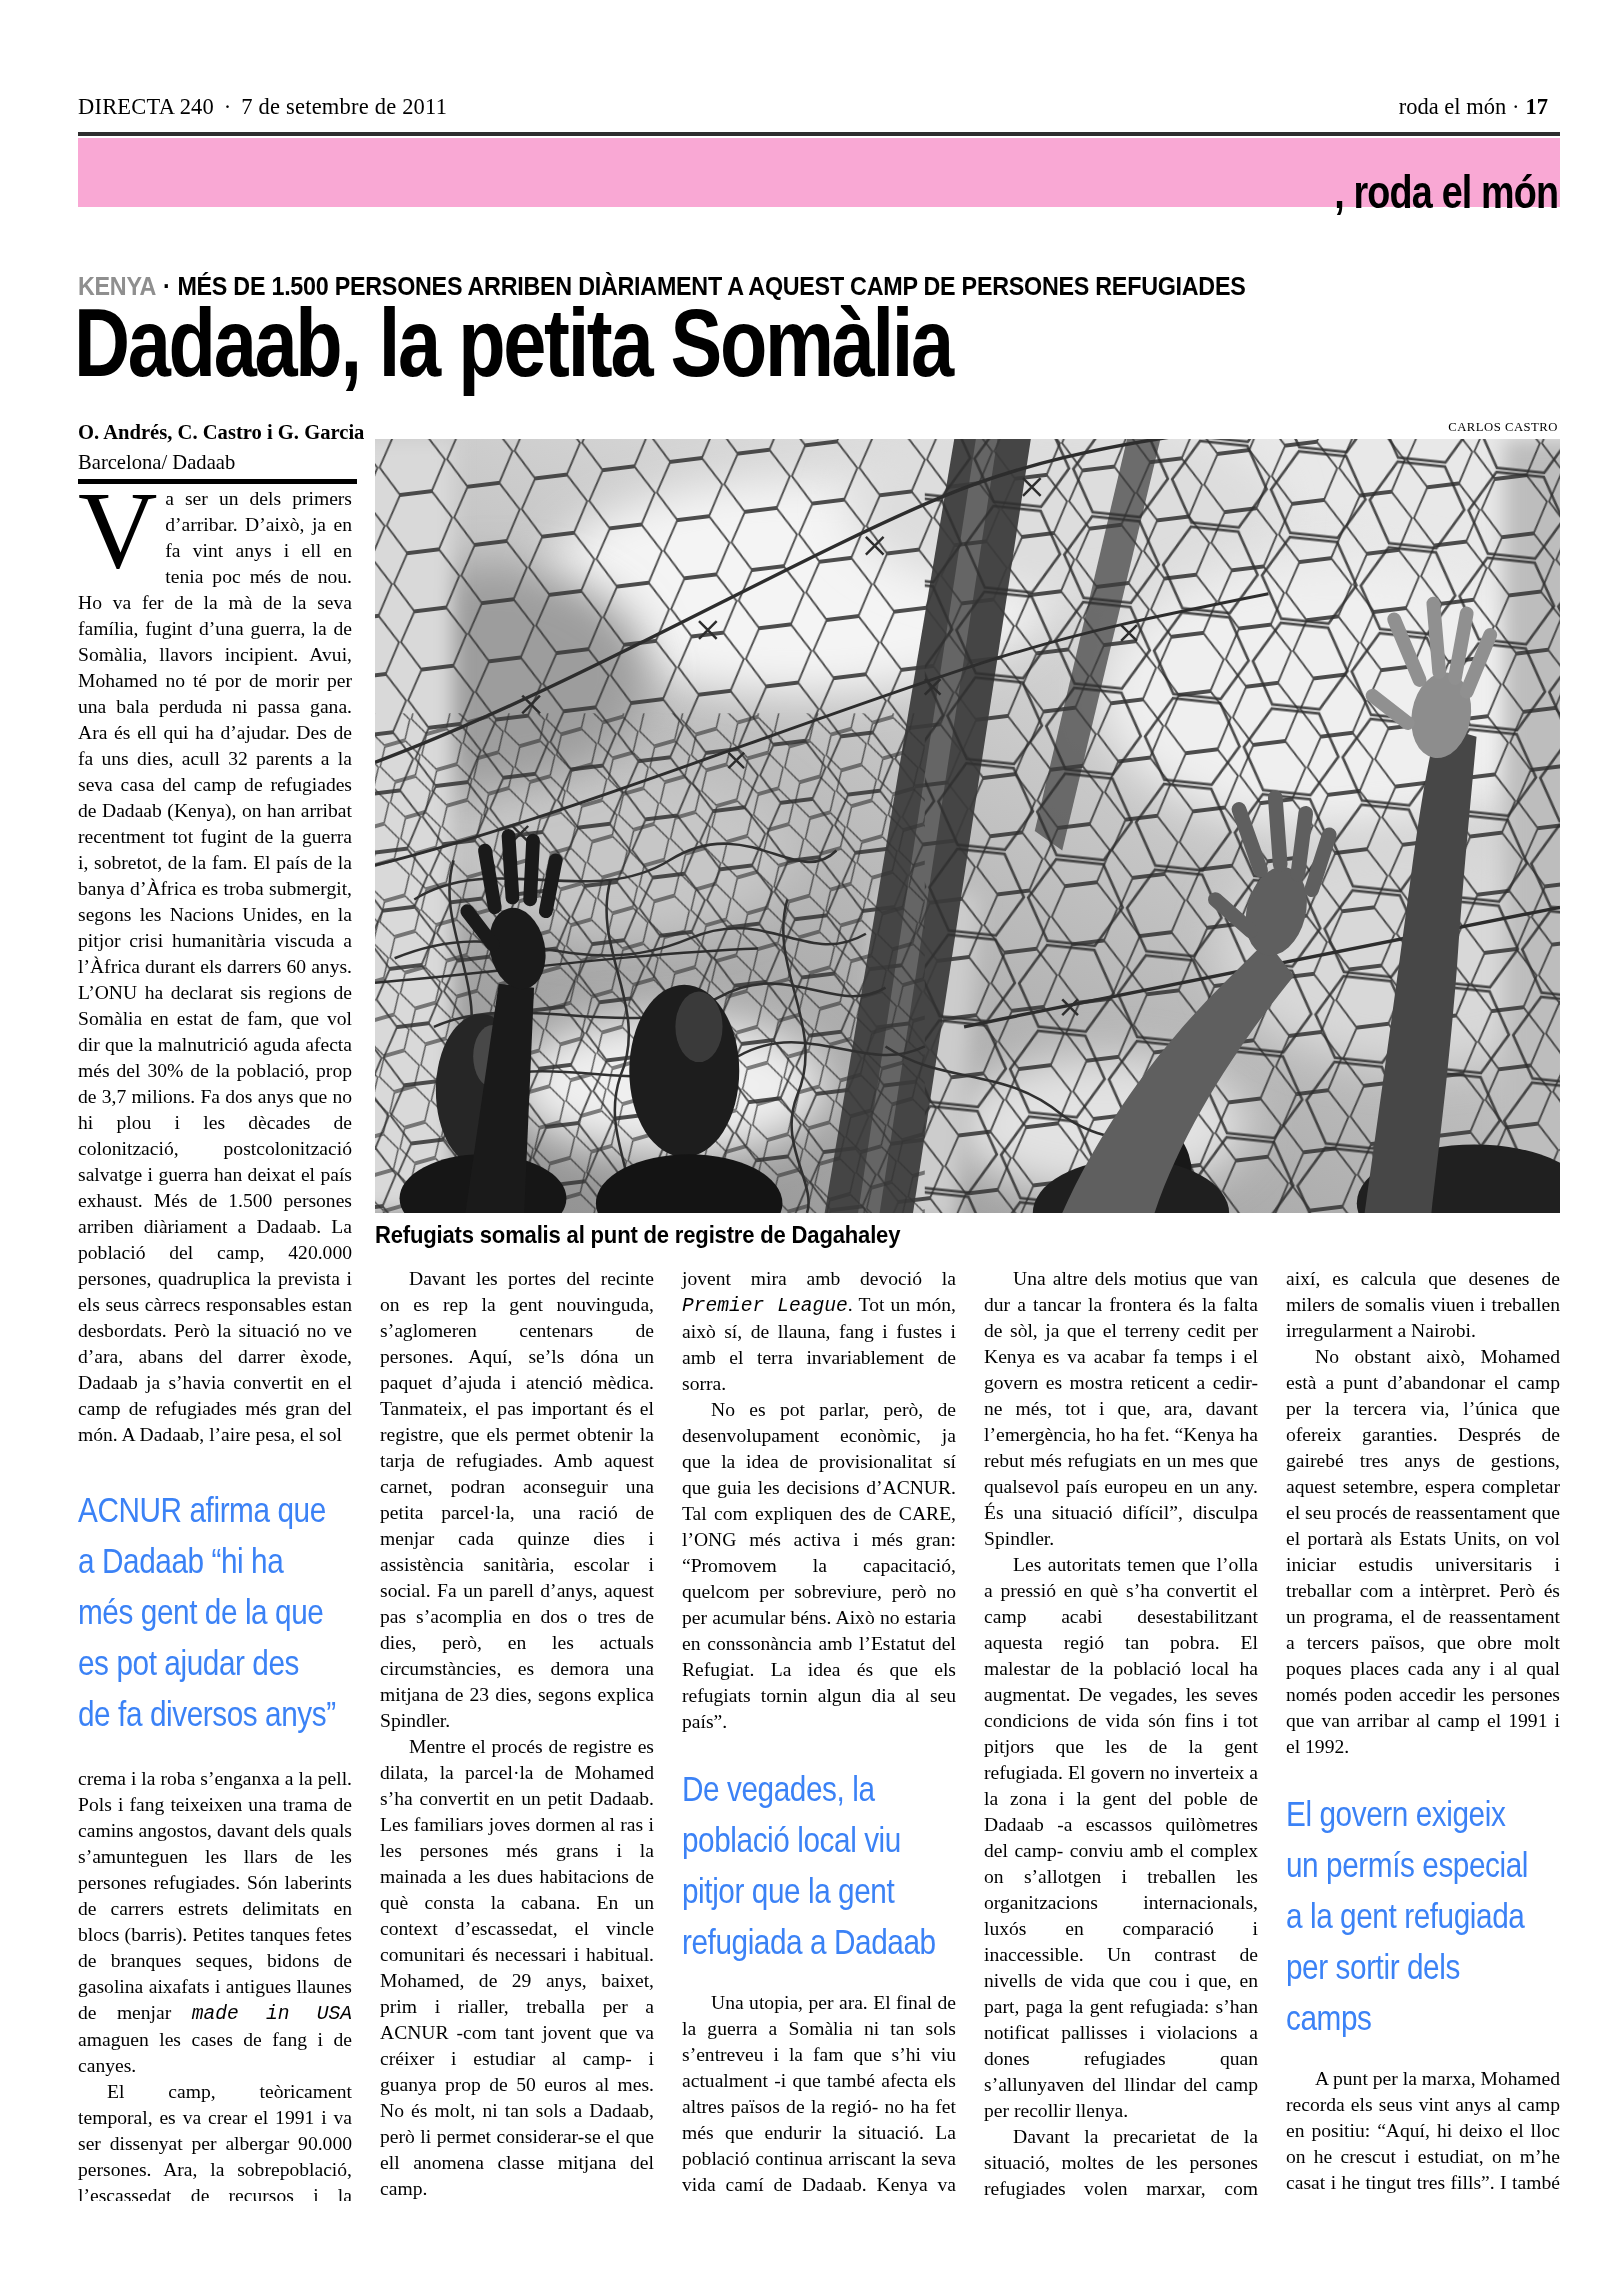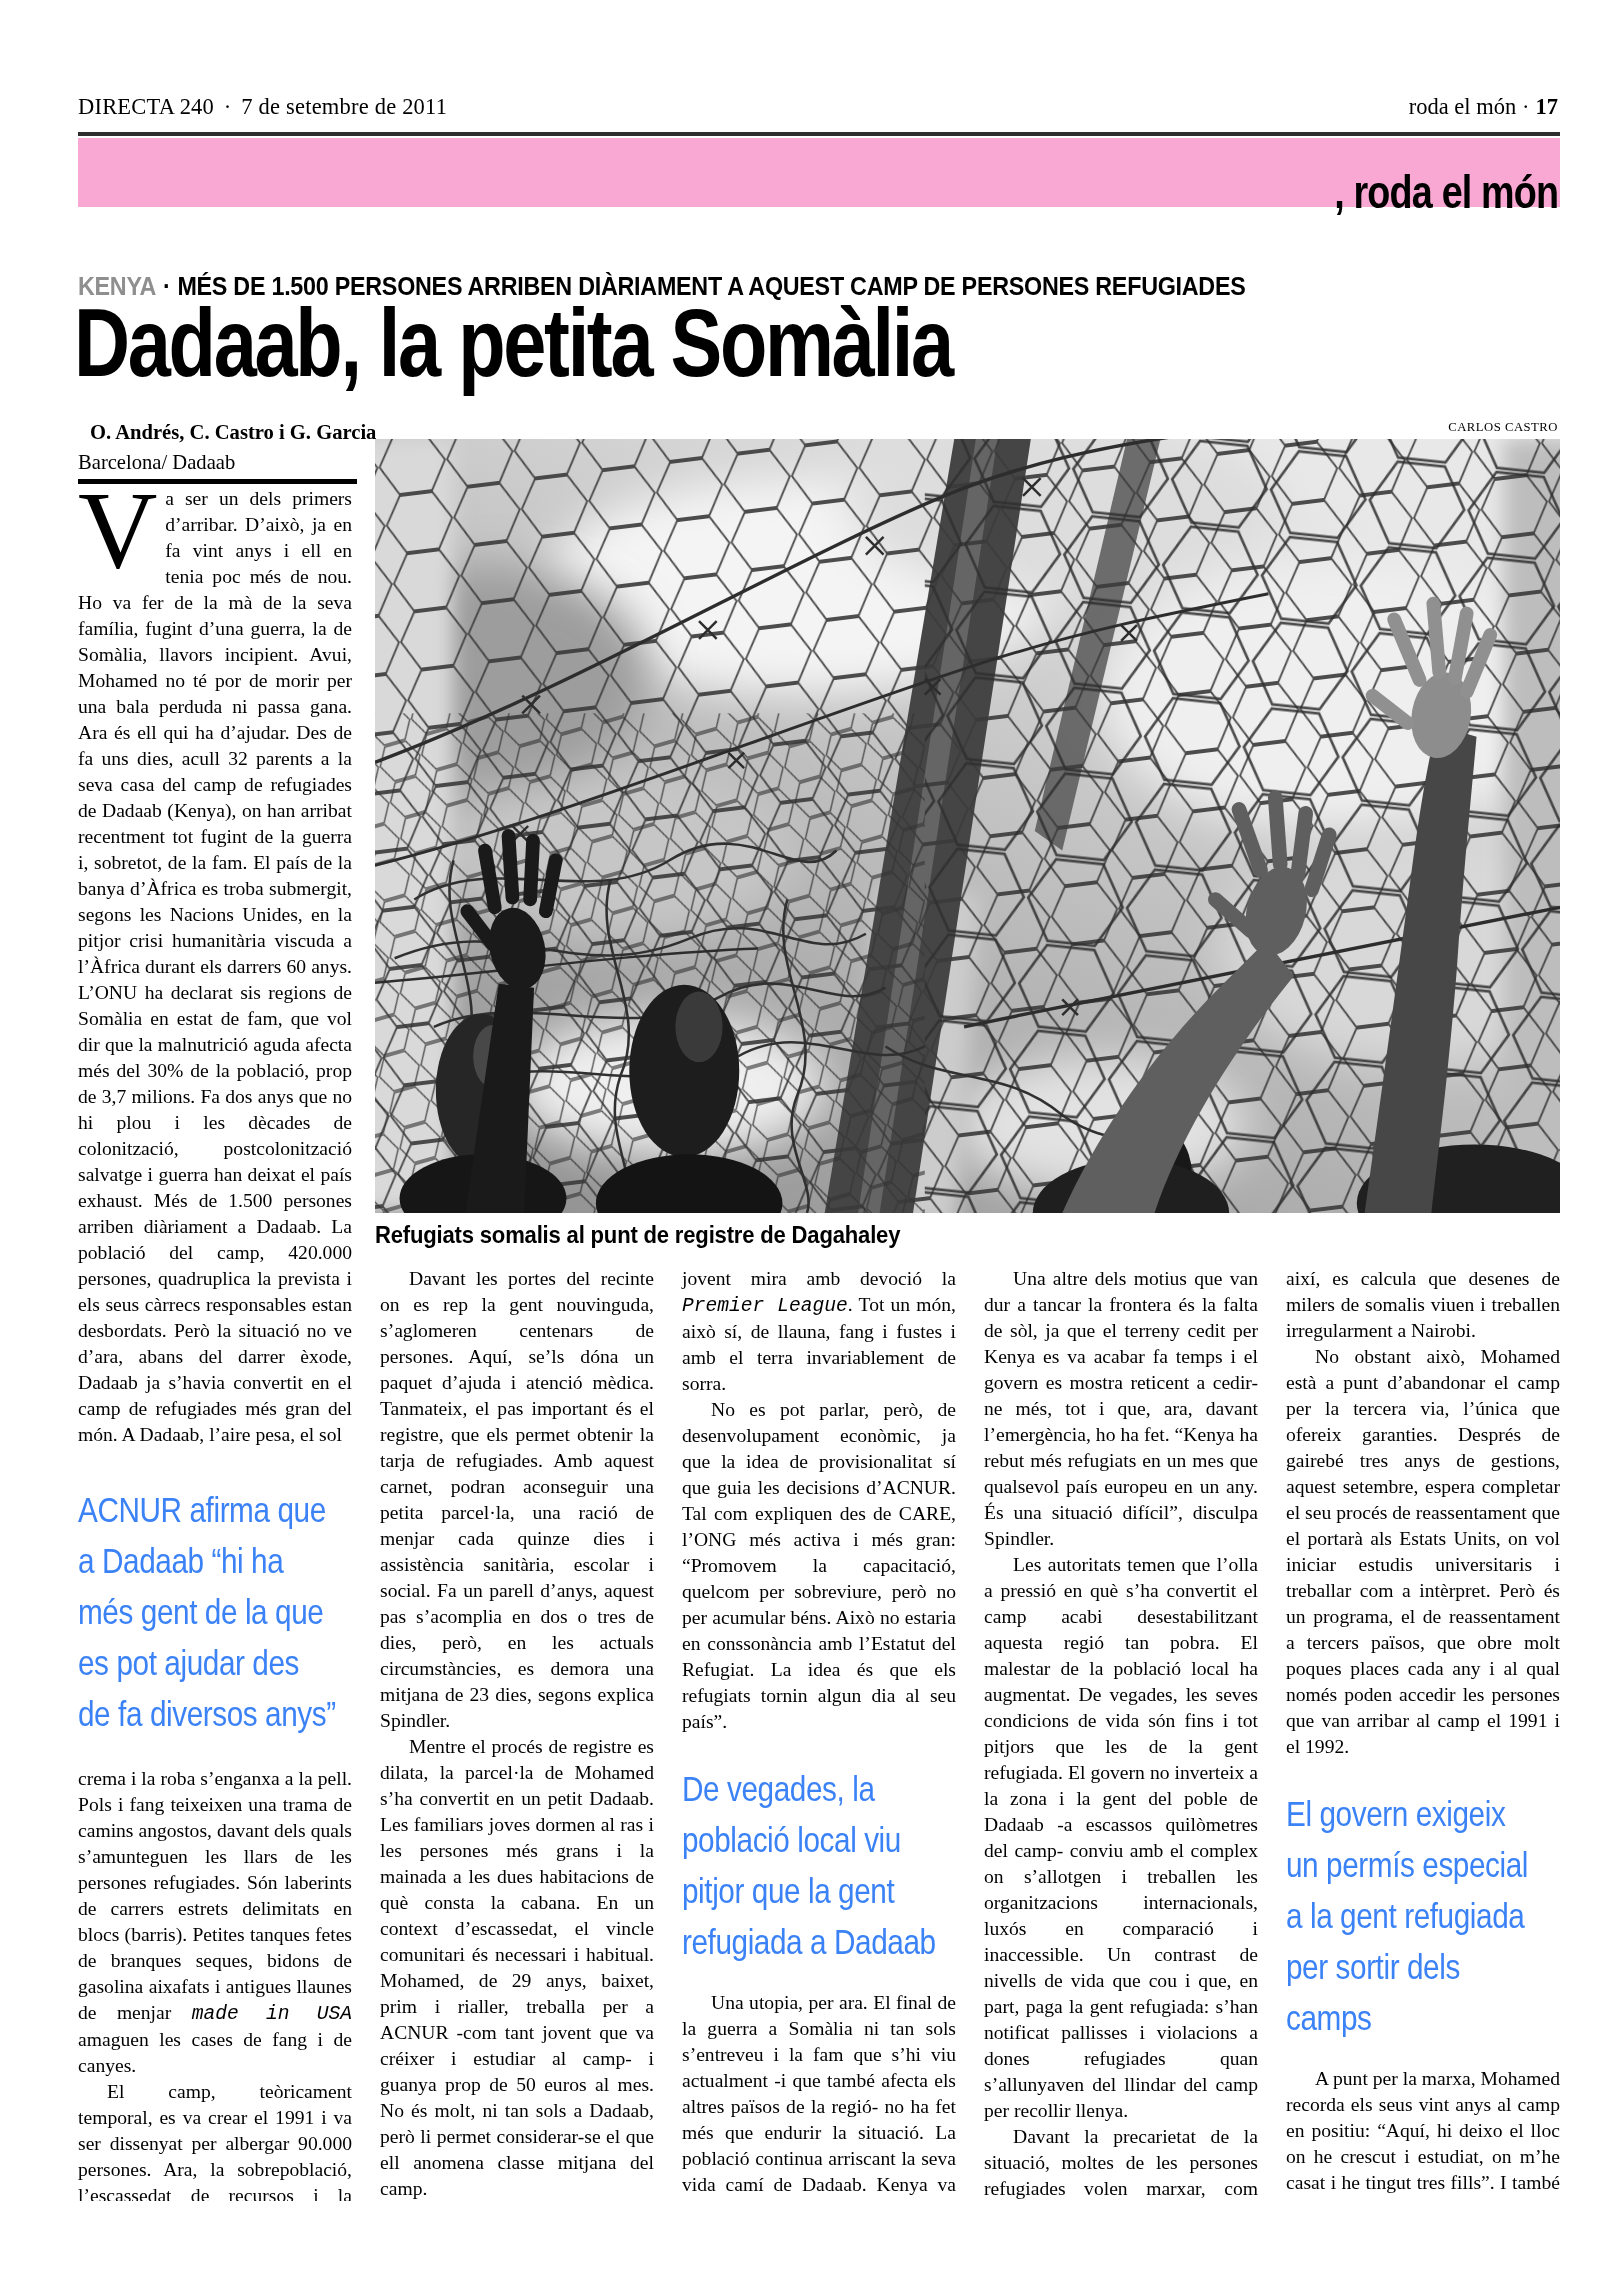--- a/index.html
+++ b/index.html
@@ -1,37 +1,37 @@
 <!DOCTYPE html>
 <html lang="ca"><head>
 <meta charset="utf-8">
 <style>
   html,body{margin:0;padding:0;background:#ffffff;}
   #page{position:relative;width:1620px;height:2201px;background:#ffffff;overflow:hidden;
         font-family:"Liberation Serif",serif;color:#000;}
   
   .masthead-left{position:absolute;left:78px;top:94px;font-size:22.5px;letter-spacing:0.2px;white-space:nowrap;}
   .masthead-left .sep{margin:0 9.8px;}
-  .masthead-right{position:absolute;right:62px;top:94px;font-size:22.5px;white-space:nowrap;}
+  .masthead-right{position:absolute;right:72px;top:94px;font-size:22.5px;white-space:nowrap;}
   .masthead-right .sep{margin:0 5.9px;}
   .masthead-right .pagenum{font-weight:bold;}
   .top-rule{position:absolute;left:78px;top:132px;width:1482px;height:3.9px;background:#2e2e2e;}
   .section-band{position:absolute;left:78px;top:138px;width:1482px;height:69px;background:#f9a8d4;}
   .section-band .band-label{position:absolute;right:2px;bottom:-11.8px;font-family:"Liberation Sans",sans-serif;
         font-weight:bold;font-size:46px;letter-spacing:-1px;white-space:nowrap;
         transform:scaleX(.82);transform-origin:right center;}
   
   .kicker{position:absolute;left:78px;top:271px;font-family:"Liberation Sans",sans-serif;font-weight:bold;
         font-size:26.5px;white-space:nowrap;transform:scaleX(.88);transform-origin:left center;letter-spacing:-0.3px;}
   .kicker .loc{color:#8f8f8f;}
   .kicker .sep{color:#000;margin:0 7.8px;}
   .headline{position:absolute;left:74px;top:294px;font-family:"Liberation Sans",sans-serif;font-weight:bold;
         font-size:97px;line-height:1;white-space:nowrap;letter-spacing:-2.9px;
         transform:scaleX(.80);transform-origin:left top;}
-  .byline{position:absolute;left:78px;top:421px;font-size:20.6px;font-weight:bold;margin-left:12px;}
+  .byline{position:absolute;left:78px;top:421px;font-size:20.6px;font-weight:bold;}
   .dateline{position:absolute;left:78px;top:451px;font-size:20.6px;}
   .byline-rule{position:absolute;left:78px;top:479px;width:279px;height:4.9px;background:#000;}
   .photo-credit{position:absolute;right:62px;top:420px;font-size:12.7px;letter-spacing:0.5px;}
   
   .photo{position:absolute;left:375px;top:439px;width:1185px;height:774px;background:#9a9a9a;overflow:hidden;}
   .photo svg{display:block;width:100%;height:100%;}
   .caption{position:absolute;left:375px;top:1221px;font-family:"Liberation Sans",sans-serif;font-weight:bold;
         font-size:24.5px;white-space:nowrap;transform:scaleX(.9);transform-origin:left center;letter-spacing:-0.2px;}
   
   .col{position:absolute;width:274px;font-size:19.6px;line-height:26px;text-align:justify;letter-spacing:0;}

